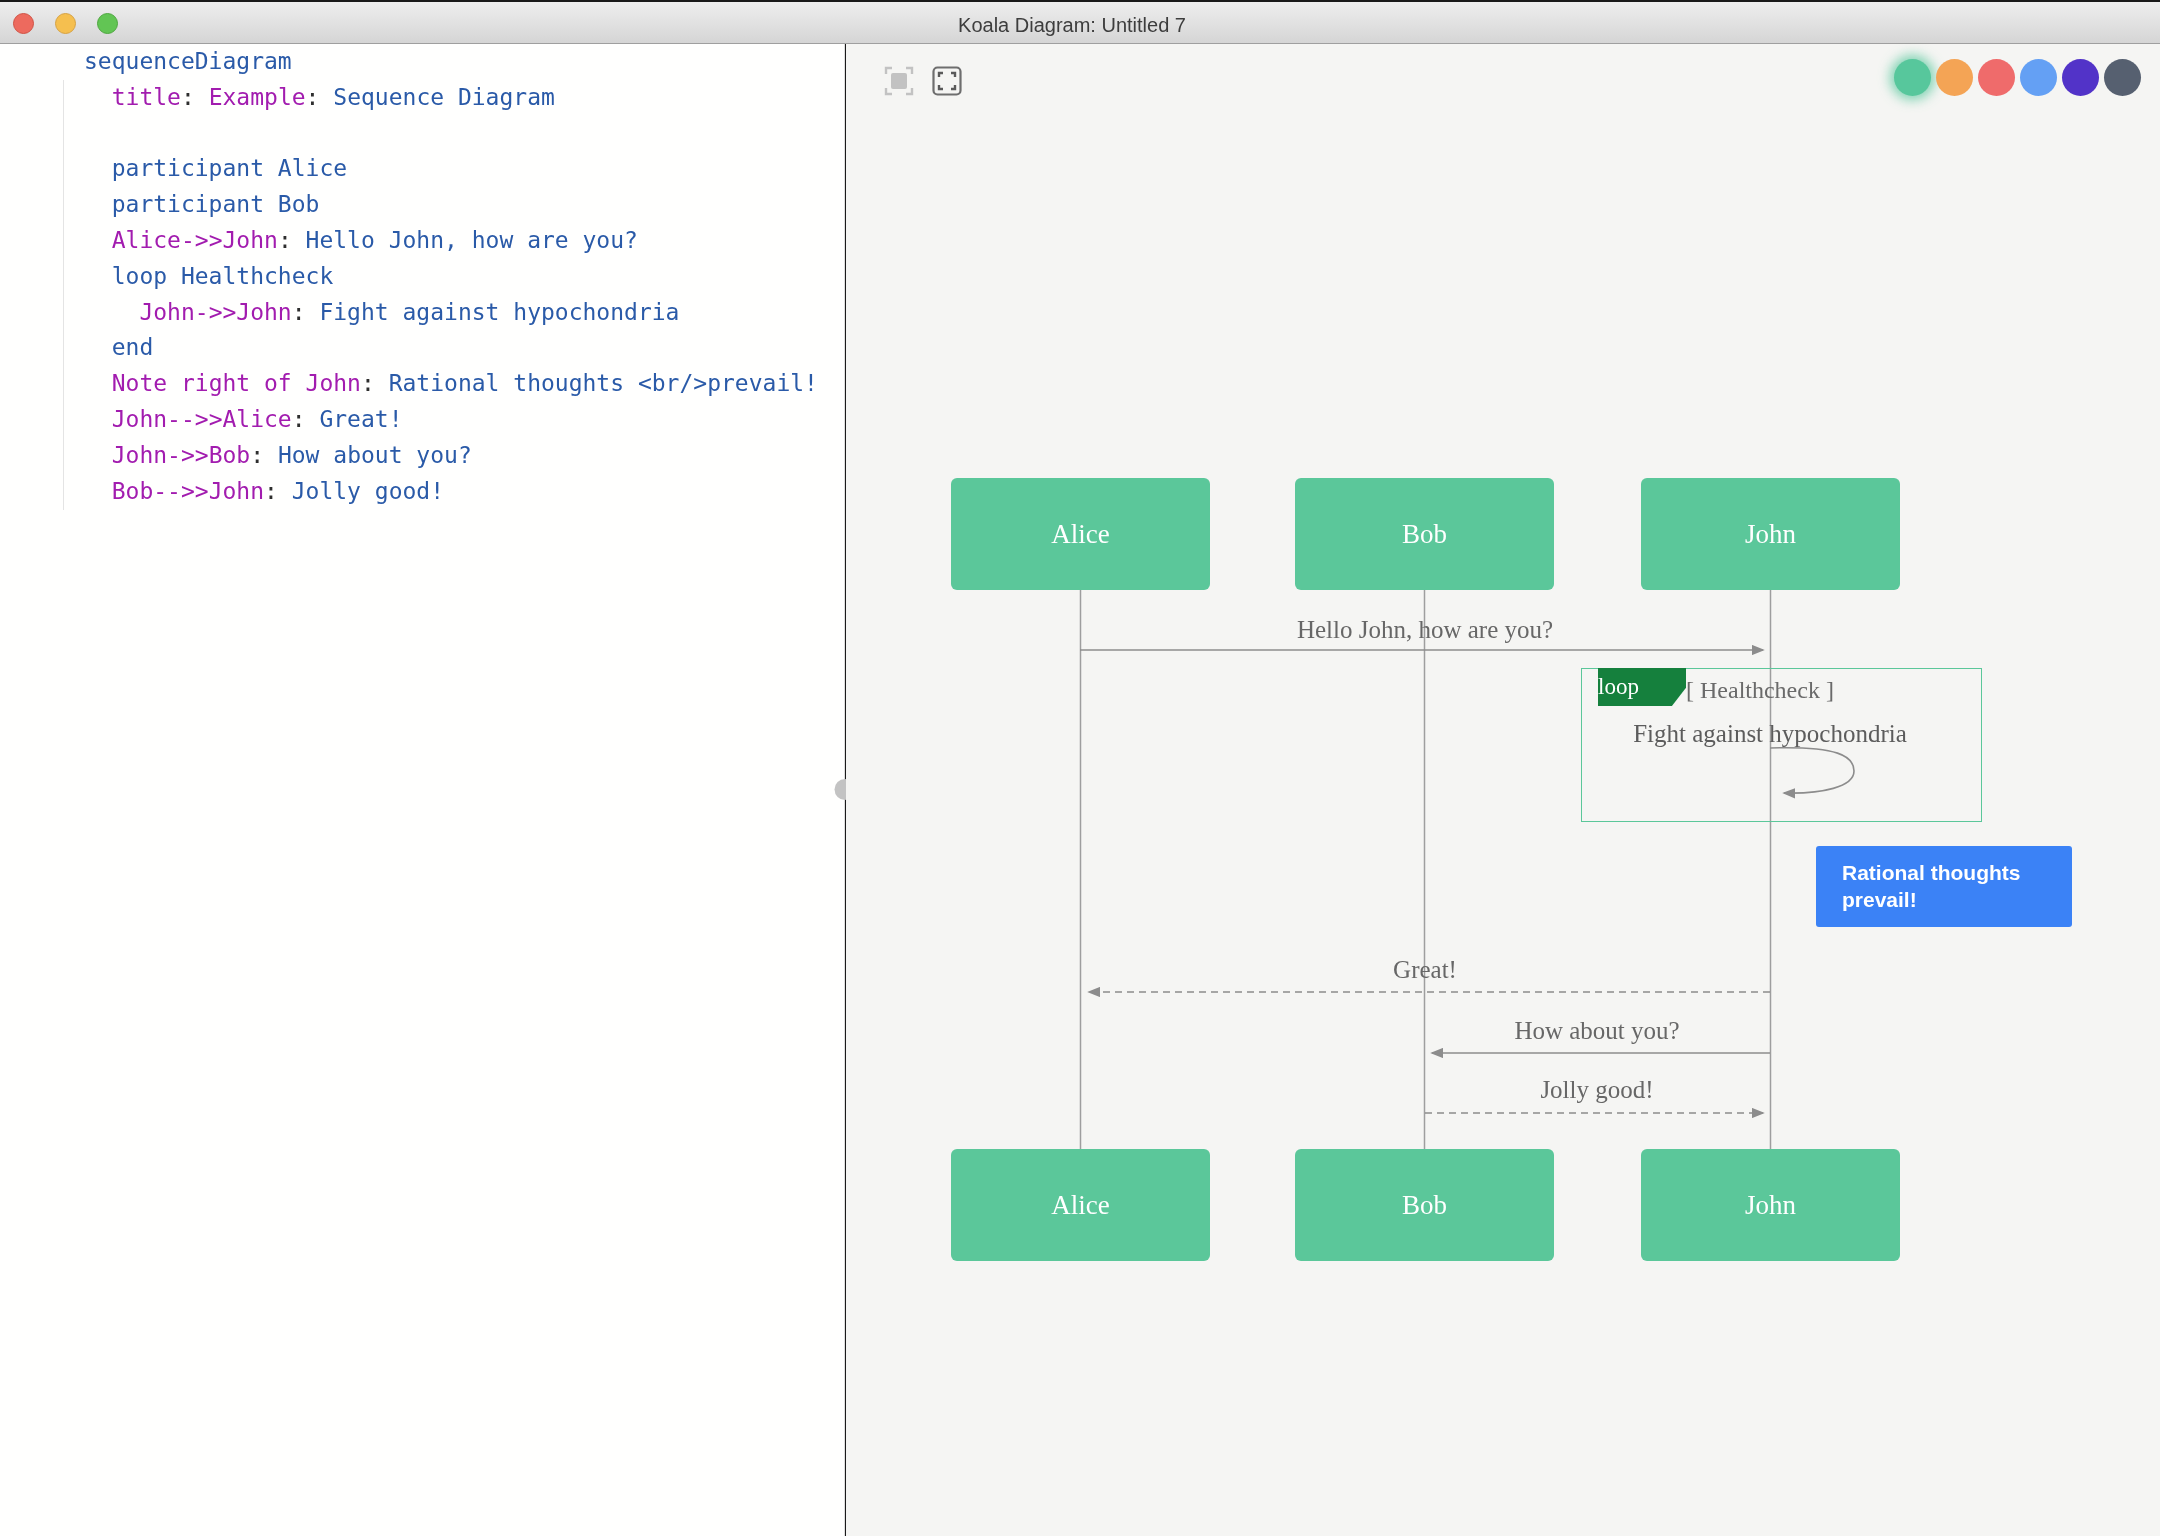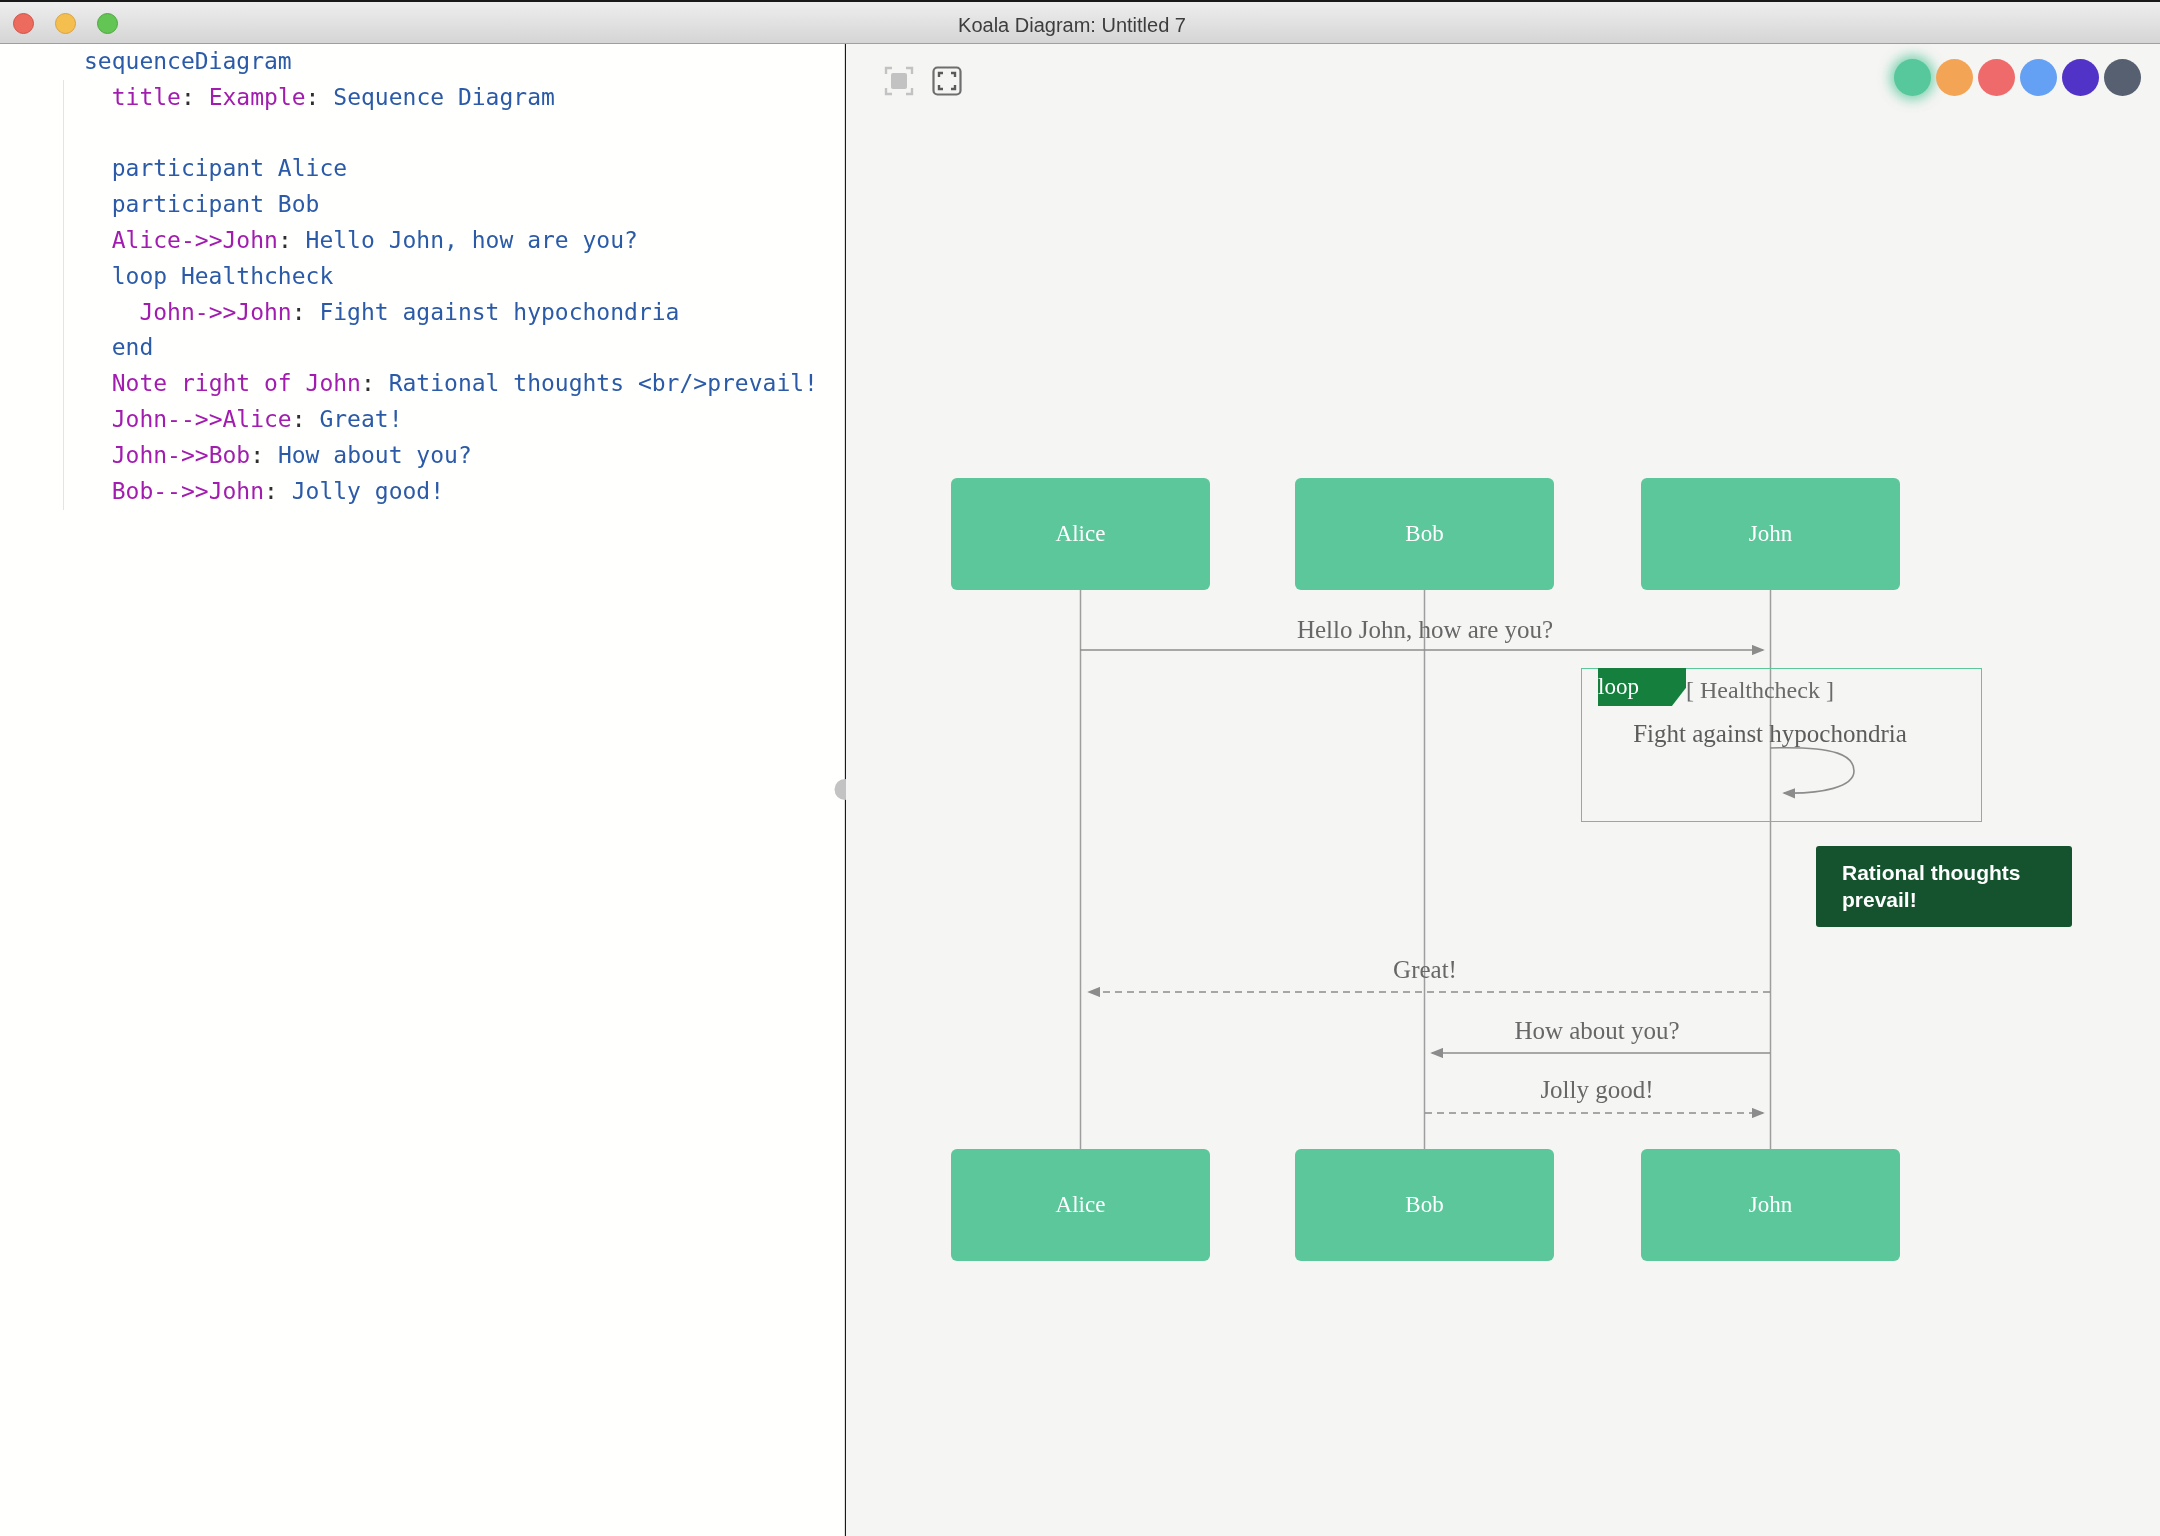--- a/index.html
+++ b/index.html
@@ -37,34 +37,34 @@
   .dots { position:absolute; right:19px; top:15px; display:flex; gap:5px; }
   .dot { width:37px; height:37px; border-radius:50%; cursor:pointer; }
   .dot.sel { box-shadow:0 0 12px 4px rgba(87,199,156,.75); }
 
   
   .dg-serif { font-family:"Liberation Serif","DejaVu Serif",serif; }
   .dg-title { position:absolute; left:351px; top:371px; width:600px; text-align:center;
     font-size:27px; color:#141414; }
   .participant { position:absolute; width:259px; height:112px; background:#5bc79a;
     border-radius:6px; display:flex; align-items:center; justify-content:center;
-    color:#ffffff; font-size:23px; }
+    color:#ffffff; font-size:27px; }
   .msg-label { position:absolute; width:500px; text-align:center; font-size:25px;
     color:#676767; }
   .loop-box { position:absolute; left:735px; top:624px; width:401px; height:154px;
     border:1.5px solid #5bc79a; }
   .loop-tab { position:absolute; left:735px; top:624px; width:88px; height:38px;
     background:#15803d; color:#fff; font-size:23px; line-height:38px; text-align:left;
     padding-right:10px; clip-path:polygon(0 0,100% 0,100% 52%,84% 100%,0 100%);margin-left:17px; }
   .loop-cond { position:absolute; left:840px; top:627px; width:190px; height:38px;
     line-height:38px; text-align:left; font-size:24px; color:#6a6a6a; }
   .self-msg { position:absolute; left:714px; top:676px; width:420px; text-align:center;
     font-size:25px; color:#5c5c5c; }
   .note { position:absolute; left:970px; top:802px; width:256px; height:81px;
-    background:#14532d; border-radius:3px; color:#ffffff; font-size:21px;
+    background:#3b82f6; border-radius:3px; color:#ffffff; font-size:21px;
     font-weight:bold; padding:13px 0 0 26px; line-height:27px; }
   svg.overlay { position:absolute; left:0; top:0; width:1314px; height:1492px; }
 </style>
 </head>
 <body>
 
 <div id="window">
 
   <div class="titlebar">
     <div class="lights">

